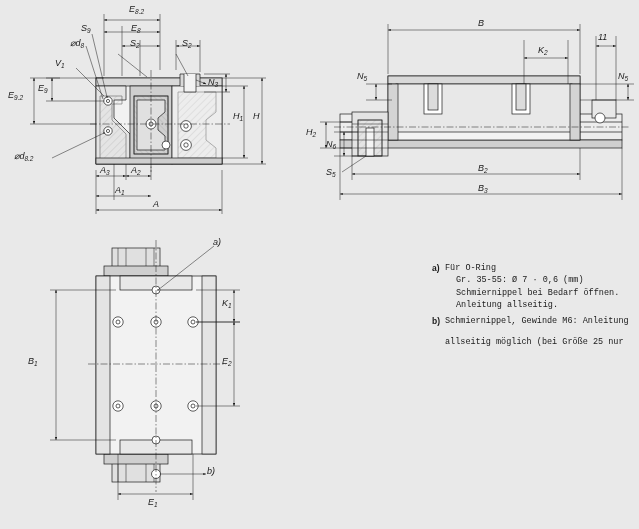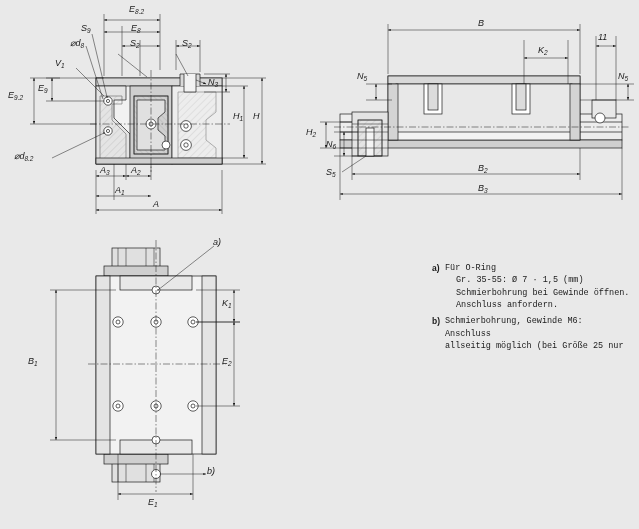--- a/index.html
+++ b/index.html
@@ -349,25 +349,25 @@
 <div class="lbl it" style="left:222px;top:299px;"><span>K<span class="sub">1</span></span></div>
 <div class="lbl it" style="left:28px;top:357px;"><span>B<span class="sub">1</span></span></div>
 <div class="lbl it" style="left:222px;top:357px;"><span>E<span class="sub">2</span></span></div>
 <div class="lbl it" style="left:148px;top:498px;"><span>E<span class="sub">1</span></span></div>
 
 <div class="notes">
   <div class="row">
     <div class="tag">a)</div>
     <div class="body">
       <span>Für O-Ring</span>
-      <span class="ind">Gr. 35-55: Ø 7 · 1,5 (mm)</span>
-      <span class="ind">Schmierbohrung bei Gewinde öffnen.</span>
-      <span class="ind">Anschluss anfordern.</span>
+      <span class="ind">Gr. 35-55: Ø 7 · 0,6 (mm)</span>
+      <span class="ind">Schmiernippel bei Bedarf öffnen.</span>
+      <span class="ind">Anleitung allseitig.</span>
     </div>
   </div>
   <div class="row">
     <div class="tag">b)</div>
     <div class="body">
-      <span>Schmierbohrung, Gewinde M6: Anschluss</span>
-      <span class="ind" style="padding-left:0;">allseitig möglich (bei Größe 25 nur</span>
+      <span>Schmiernippel, Gewinde M6: Anleitung</span>
+      <span class="ind" style="padding-left:0;margin-top:8px;">allseitig möglich (bei Größe 25 nur</span>
     </div>
   </div>
 </div>
 
 </body></html>

